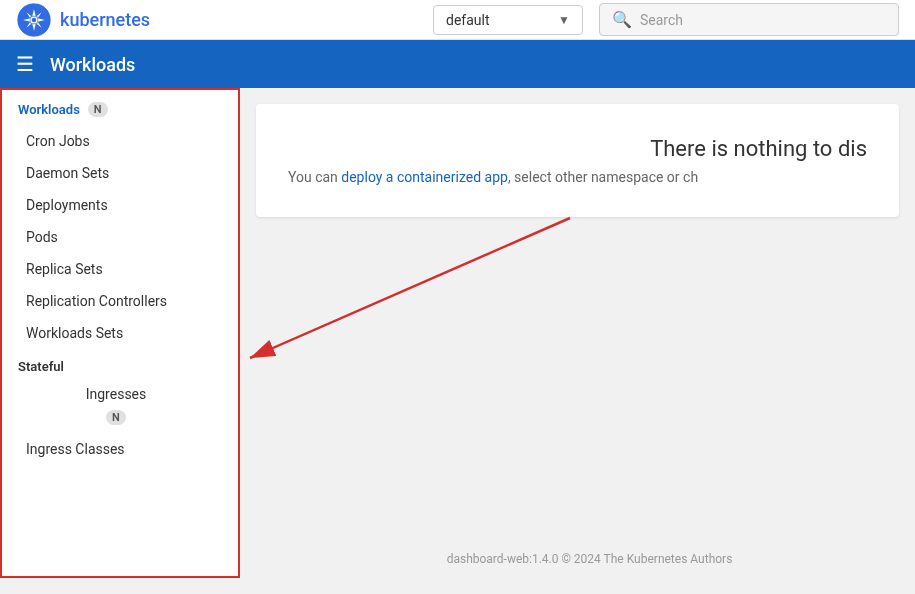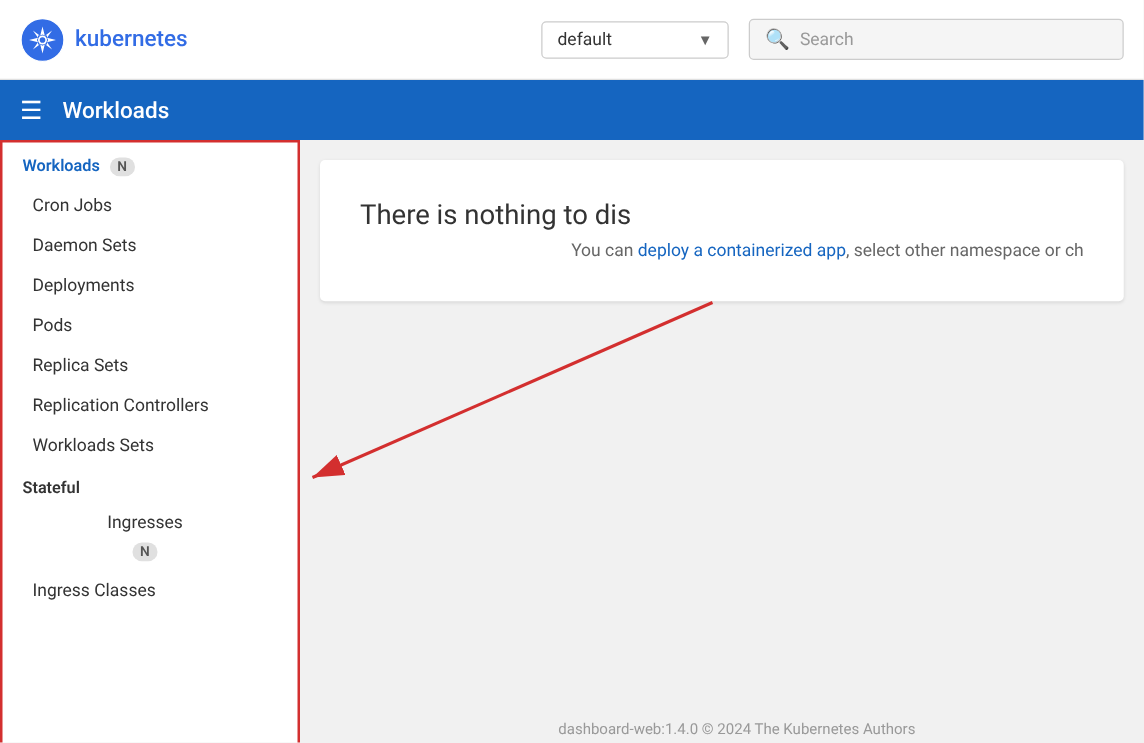--- a/index.html
+++ b/index.html
@@ -4,21 +4,21 @@
   <style>
     * { margin: 0; padding: 0; box-sizing: border-box; }
     body { font-family: 'Roboto', Arial, sans-serif; font-size: 14px; background: #f1f1f1; color: #333; width: 915px; height: 594px; overflow: hidden; }
 
     
     .top-header {
       display: flex;
       align-items: center;
       background: #fff;
       padding: 0 16px;
-      height: 64px;
+      height: 40px;
       border-bottom: 1px solid #e0e0e0;
       gap: 16px;
     }
     .logo-area {
       display: flex;
       align-items: center;
       gap: 8px;
     }
     .k8s-logo {
       width: 36px;
@@ -145,27 +145,26 @@
     .content-card {
       background: #fff;
       margin: 16px;
       border-radius: 4px;
       padding: 32px;
       box-shadow: 0 1px 3px rgba(0,0,0,0.1);
     }
     .nothing-title {
       font-size: 22px;
       color: #333;
-      text-align: left;
+      text-align: right;
       margin-bottom: 8px;
     }
     .nothing-subtitle {
       font-size: 14px;
       color: #666;
-      text-align: right;
     }
     .nothing-subtitle a {
       color: #1565c0;
       text-decoration: none;
     }
     .footer-text {
       position: absolute;
       bottom: 12px;
       left: 50%;
       transform: translateX(-50%);

